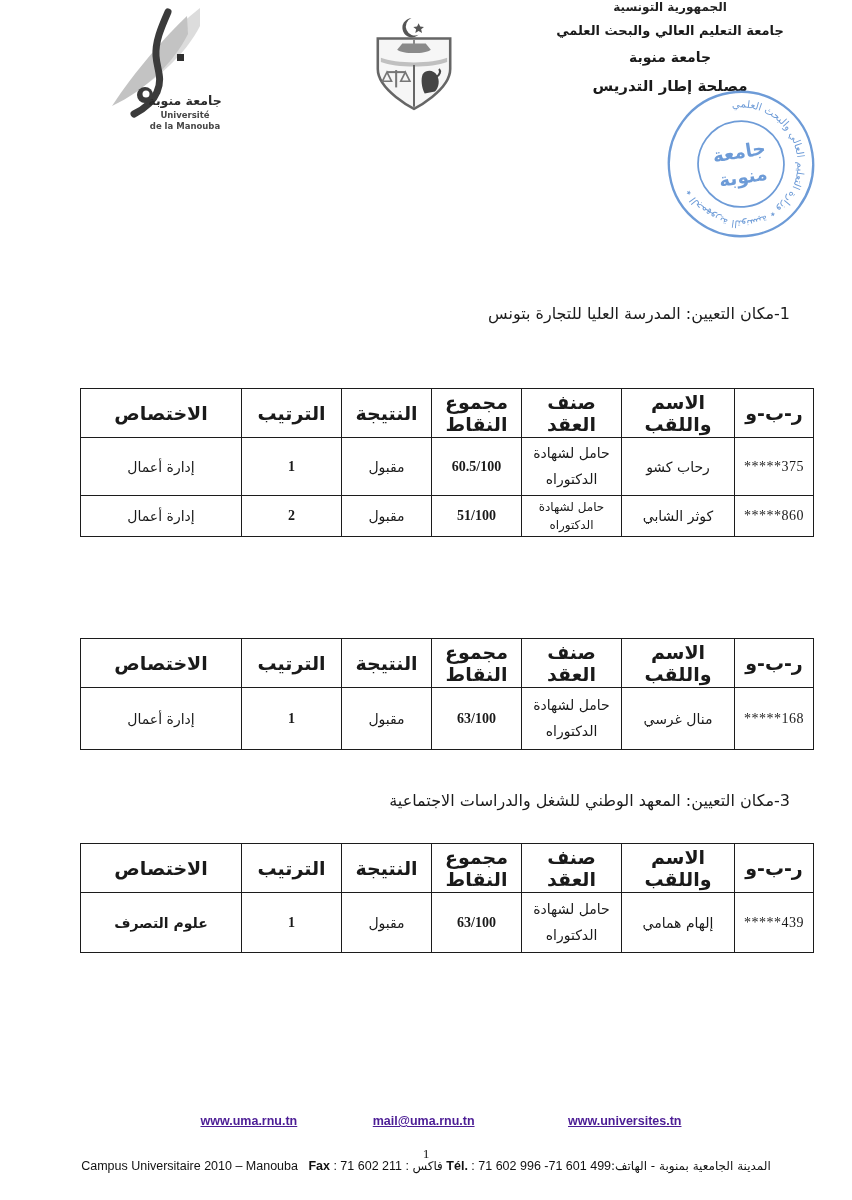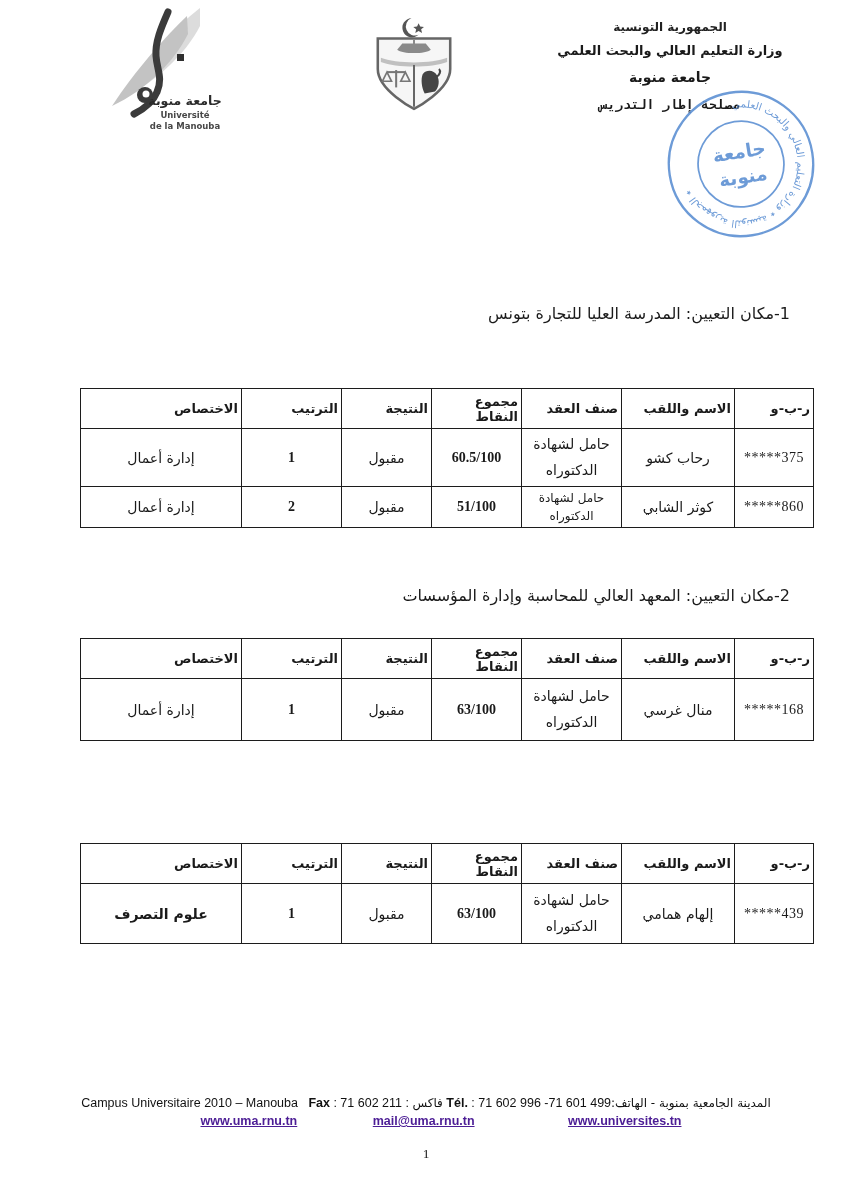--- a/index.html
+++ b/index.html
@@ -2,54 +2,54 @@
 <html lang="ar"><head>
 <meta charset="utf-8">
 <style>
   * { margin:0; padding:0; box-sizing:border-box; }
   body { background:#888; font-family:"DejaVu Sans", sans-serif; }
   .page {
     position:relative; width:852px; height:1200px; margin:0 auto;
     background:#ffffff; color:#1a1a1a; overflow:hidden;
   }
   
-  .ministry { position:absolute; top:20px; right:52px; width:260px; text-align:center; direction:rtl; }
+  .ministry { position:absolute; top:0; right:52px; width:260px; text-align:center; direction:rtl; }
   .ministry .m1 { font-size:12px; font-weight:bold; color:#222; margin-bottom:9px; }
   .ministry .m2 { font-size:13px; font-weight:bold; margin-bottom:11px; }
   .ministry .m3 { font-size:14px; font-weight:bold; margin-bottom:12px; }
-  .ministry .m4 { font-size:13px; font-weight:bold;font-family:Liberation Mono, monospace; }
+  .ministry .m4 { font-size:15px; font-weight:bold; }
   .logo { position:absolute; left:82px; top:2px; width:150px; height:142px; }
   .emblem { position:absolute; left:360px; top:16px; width:108px; height:102px; }
   .stamp { position:absolute; left:660px; top:86px; width:162px; height:156px; opacity:.88; transform:rotate(-9deg); }
   
   .title { position:absolute; top:199px; left:35px; right:35px; text-align:center; direction:rtl;
            font-weight:bold; font-size:17.5px; line-height:1; }
   .title .t2 { margin-top:30px; font-size:17px; }
   .title .t2 .yr { font-family:"Liberation Serif", serif; }
   
   .sec-head { position:absolute; right:62px; direction:rtl; font-weight:normal; font-size:16px; }
   .sec1 { top:304px; } .sec2 { top:586px; } .sec3 { top:791px; }
   
   table.res { position:absolute; left:80px; width:733px; border-collapse:collapse; direction:rtl;
               table-layout:fixed; background:#fff; }
   .tb1 { top:388px; } .tb2 { top:638px; } .tb3 { top:843px; }
   table.res th, table.res td { border:1.4px solid #1c1c1c; text-align:center; vertical-align:middle;
               font-size:14px; padding:2px 3px; overflow:hidden; }
-  table.res th { height:40px; font-weight:bold; font-size:13px;text-align:right; }
+  table.res th { height:40px; font-weight:bold; font-size:19px; }
   .tb1 tr.r1 td { height:58px; } .tb1 tr.r2 td { height:38px; }
   .tb2 tr.r1 td { height:62px; } .tb3 tr.r1 td { height:60px; }
   td.id { direction:ltr; font-size:12.5px; vertical-align:top; padding-top:4px;
           font-family:"Liberation Serif", serif; letter-spacing:.5px; }
   td.num { direction:ltr; font-family:"Liberation Serif", serif; font-weight:bold; font-size:16px; }
   td.rank { font-family:"Liberation Serif", serif; font-weight:bold; font-size:15px; }
   td.contract { font-size:13.5px; line-height:1.8; }
   td.va-b { vertical-align:bottom; padding-bottom:6px; }
   td.va-t { vertical-align:top; padding-top:6px; }
   
-  .footer1 { position:absolute; top:1096px; left:0; right:0; text-align:center;
+  .footer1 { position:absolute; top:1159px; left:0; right:0; text-align:center;
              font-family:"Liberation Sans", sans-serif; font-size:12.5px; color:#111; white-space:nowrap; }
   .footer1 .ar { direction:rtl; unicode-bidi:isolate; font-family:"DejaVu Sans", sans-serif; font-size:12px; }
   .footer1 b { font-weight:bold; }
   .footer2 { position:absolute; top:1114px; left:30px; right:0; text-align:center;
              font-family:"Liberation Sans", sans-serif; font-size:12.5px; font-weight:bold; }
   .footer2 a { color:#4c1d95; }
   .lnk1 { margin-right:28px; } .lnk2 { margin-right:90px;padding-left:44px; }
   .pageno { position:absolute; top:1146px; left:0; right:0; text-align:center;
             font-family:"Liberation Serif", serif; font-size:13.5px; }
 </style>
@@ -84,21 +84,21 @@
       <line x1="35" y1="53" x2="35" y2="70" stroke="#777" stroke-width="2"></line>
       <line x1="26" y1="55" x2="44" y2="55" stroke="#777" stroke-width="2"></line>
       <path d="M26,55 l-4.5,9 h9 Z M44,55 l-4.5,9 h9 Z" fill="none" stroke="#777" stroke-width="1.6"></path>
       <path d="M61,57 C65,52 72,53 75,58 C78,63 77,70 73,74 L63,76 C60,70 59,62 61,57 Z" fill="#444"></path>
       <path d="M74,60 C78,58 79,54 77,52" stroke="#444" stroke-width="2" fill="none"></path>
     </svg>
   </div>
 
   <div class="ministry">
     <div class="m1">الجمهورية التونسية</div>
-    <div class="m2">وزارة التعليم العالي والبحث العلمي</div>
+    <div class="m2">جامعة التعليم العالي والبحث العلمي</div>
     <div class="m3">جامعة منوبة</div>
     <div class="m4">مصلحة إطار التدريس</div>
   </div>
 
   <div class="stamp">
     <svg width="162" height="156" viewBox="0 0 160 160">
       <circle cx="80" cy="80" r="74" fill="none" stroke="#5a8ed2" stroke-width="2.4"></circle>
       <circle cx="80" cy="80" r="44" fill="none" stroke="#5a8ed2" stroke-width="1.8"></circle>
       <path id="ringpath" d="M 80,22 a58,58 0 1,1 -0.01,0" fill="none"></path>
       <text font-size="10.5" fill="#5a8ed2" letter-spacing="1">
@@ -145,21 +145,20 @@
       <td>كوثر الشابي</td>
       <td class="contract" style="font-size:12px; line-height:1.5;">حامل لشهادة الدكتوراه</td>
       <td class="num">51/100</td>
       <td>مقبول</td>
       <td class="rank">2</td>
       <td>إدارة أعمال</td>
     </tr>
   </tbody>
     </table>
 
-  <div class="sec-head sec2">2-مكان التعيين: المعهد العالي للمحاسبة وإدارة المؤسسات</div>
   <table class="res tb2" dir="rtl">
     <colgroup>
       <col style="width:79px">
         <col style="width:113px">
         <col style="width:100px">
         <col style="width:90px">
       <col style="width:90px">
         <col style="width:100px">
         <col style="width:161px">
     </colgroup>
@@ -178,20 +177,21 @@
       <td>منال غرسي</td>
       <td class="contract">حامل لشهادة الدكتوراه</td>
       <td class="num va-t">63/100</td>
       <td>مقبول</td>
       <td class="rank va-t">1</td>
       <td class="va-b">إدارة أعمال</td>
     </tr>
   </tbody>
     </table>
 
+  <div class="sec-head sec3">3-مكان التعيين: المعهد الوطني للشغل والدراسات الاجتماعية</div>
   <table class="res tb3" dir="rtl">
     <colgroup>
       <col style="width:79px">
         <col style="width:113px">
         <col style="width:100px">
         <col style="width:90px">
       <col style="width:90px">
         <col style="width:100px">
         <col style="width:161px">
     </colgroup>

